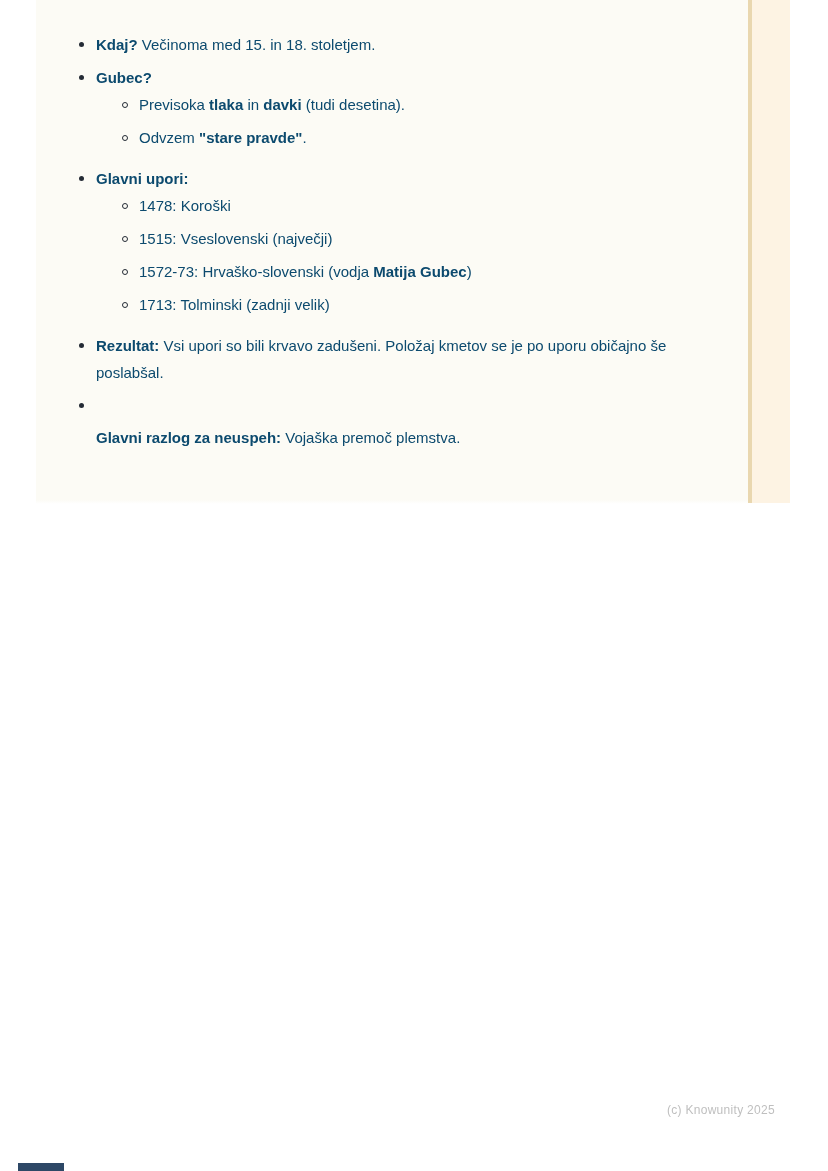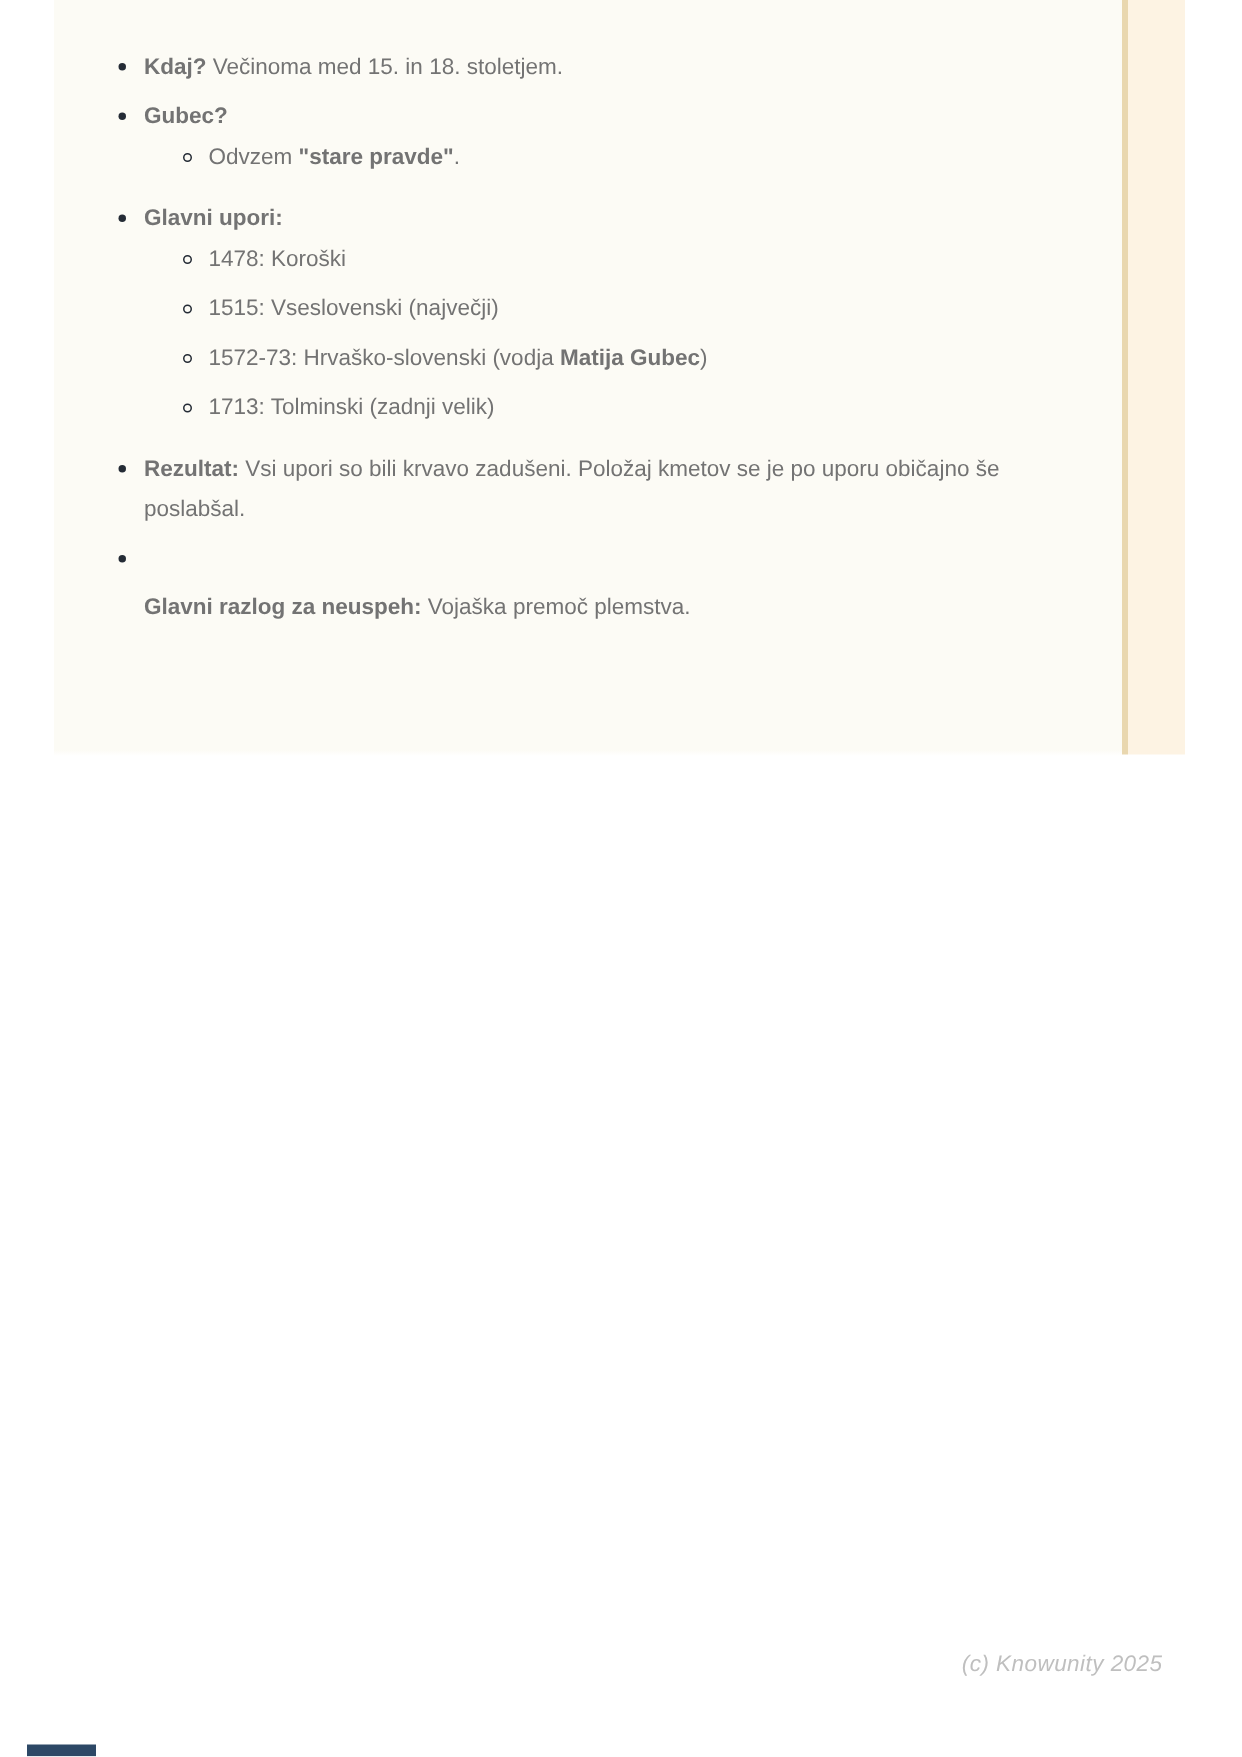--- a/index.html
+++ b/index.html
@@ -47,21 +47,21 @@
     background: #fdf3e3;
   }
   
   .note-list {
     position: absolute;
     left: 0;
     top: 0;
     width: 712px;
     box-sizing: border-box;
     padding: 31px 70px 0 43px;
-    color: #737373;
+    color: #0c4a6e;
     font-size: 15px;
     line-height: 27px;
   }
   ul.lvl1, ul.lvl2 {
     margin: 0;
     padding: 0;
     list-style: none;
   }
   li {
     display: flex;
@@ -93,25 +93,24 @@
     border: 1.4px solid #242b35;
     background: transparent;
   }
   .txt { display: block; }
   .txt .b { font-weight: bold; }
   
   .footer {
     position: absolute;
     top: 1103px;
     right: 53px;
-    font-size: 15px;
+    font-size: 12px;
     line-height: 14px;
     letter-spacing: 0.3px;
     color: #bfbfbf;
-    font-style: italic;
   }
   
   .bottom-bar {
     position: absolute;
     left: 18px;
     bottom: 0;
     width: 46px;
     height: 8px;
     background: #2d4866;
   }
@@ -137,20 +136,28 @@
               <span class="marker l1"></span>
             </span>
             <span style="flex: 1 1 auto;">
               <span class="txt"><span class="b">Gubec?</span></span>
               <ul class="lvl2">
                 <li>
                   <span class="marker-cell">
                     <span class="marker l2"></span>
                   </span>
                   <span style="flex: 1 1 auto;">
+                    <span class="txt"><span>Previsoka </span><span class="b">tlaka</span><span> in </span><span class="b">davki</span><span> (tudi desetina).</span></span>
+                  </span>
+                </li>
+                <li>
+                  <span class="marker-cell">
+                    <span class="marker l2"></span>
+                  </span>
+                  <span style="flex: 1 1 auto;">
                     <span class="txt"><span>Odvzem </span><span class="b">"stare pravde"</span><span>.</span></span>
                   </span>
                 </li>
               </ul>
             </span>
           </li>
           <li>
             <span class="marker-cell">
               <span class="marker l1"></span>
             </span>

